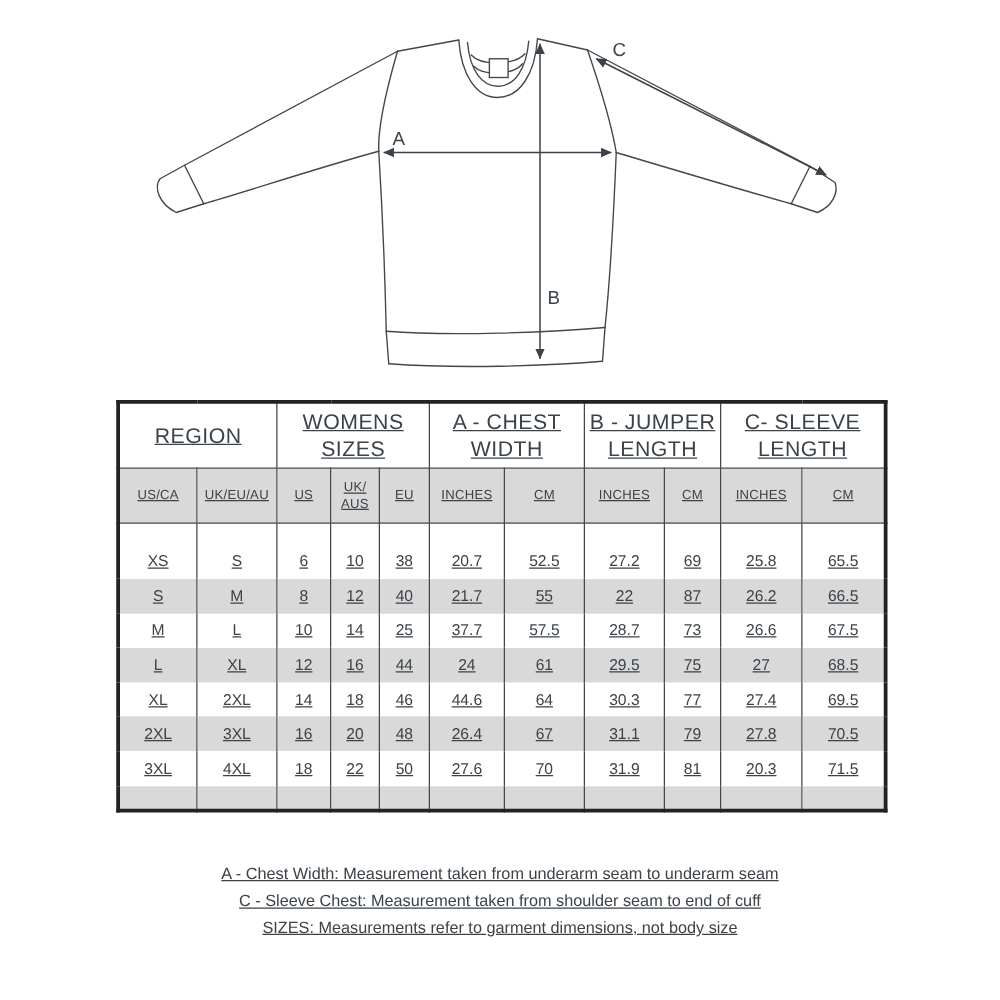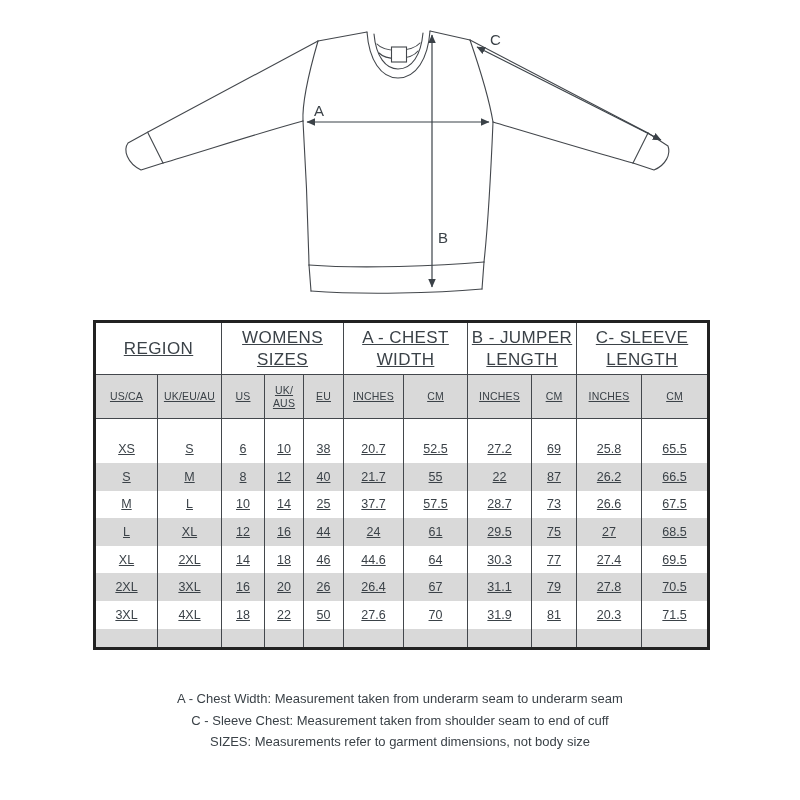--- a/index.html
+++ b/index.html
@@ -42,21 +42,21 @@
   tr.data{height:27.6px;}
   tr.data td{font-size:12.5px;}
   tr.striped td{background:var(--stripe);}
   tr.spacer-bottom{height:20px;}
   tr.spacer-bottom td{background:var(--stripe);}
   td.gb,th.gb{border-left-width:2px;margin-top:40px;}
 
   .notes{
     position:absolute;left:0;top:688px;width:800px;text-align:center;
   }
-  .notes div{font-size:13px;line-height:21.5px;color:var(--ink);}
+  .notes div{font-size:13px;line-height:21.5px;color:var(--ink);text-decoration:underline;}
 </style>
 </head>
 <body>
 
 <div class="page">
 
   <svg class="diagram" viewBox="0 0 800 320" xmlns="http://www.w3.org/2000/svg">
     <defs>
       <marker id="ah" viewBox="0 0 10 10" refX="8.5" refY="5" markerWidth="8" markerHeight="8" orient="auto-start-reverse">
         <path class="ah" d="M0,1 L9,5 L0,9 z"></path>
@@ -221,21 +221,21 @@
           <td class="gb">30.3</td>
           <td>77</td>
           <td class="gb">27.4</td>
           <td>69.5</td>
         </tr>
         <tr class="data striped">
           <td>2XL</td>
           <td>3XL</td>
           <td class="gb">16</td>
           <td>20</td>
-          <td>26</td>
+          <td>48</td>
           <td class="gb">26.4</td>
           <td>67</td>
           <td class="gb">31.1</td>
           <td>79</td>
           <td class="gb">27.8</td>
           <td>70.5</td>
         </tr>
         <tr class="data">
           <td>3XL</td>
           <td>4XL</td>

